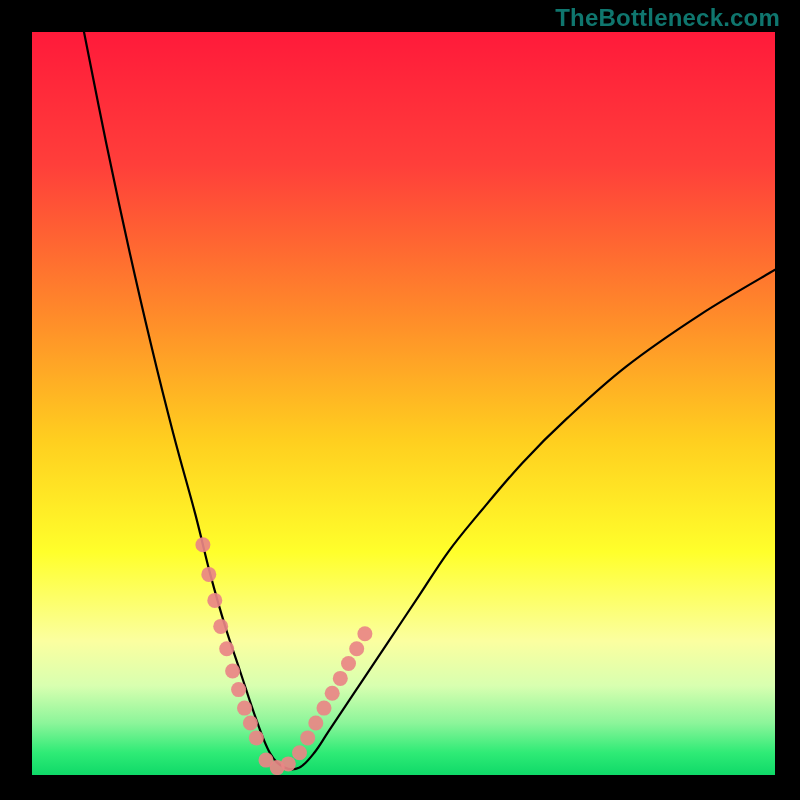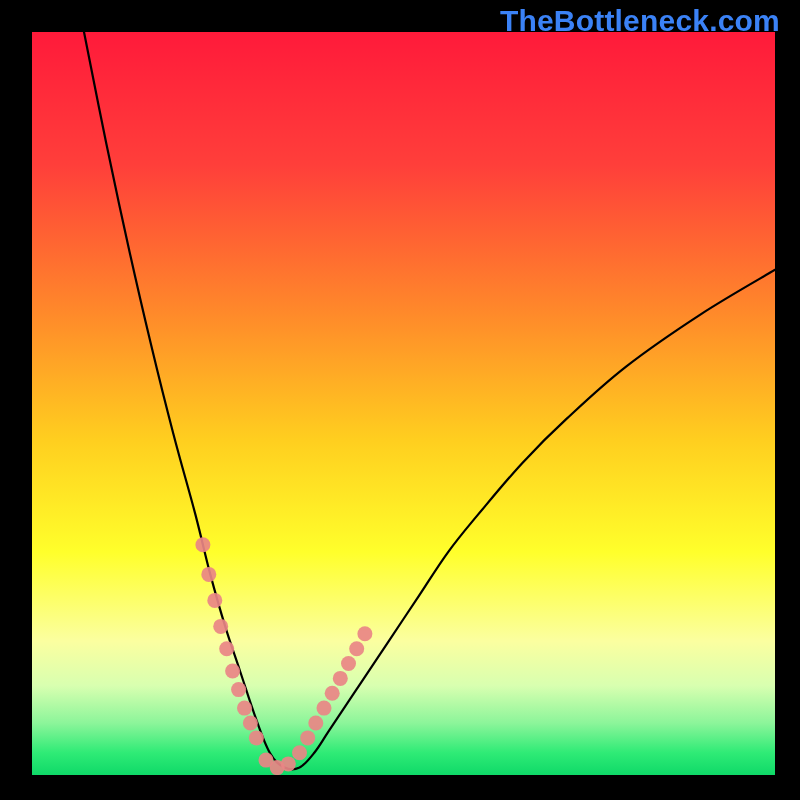--- a/index.html
+++ b/index.html
@@ -26,22 +26,22 @@
     overflow: hidden;
   }
   .gradient-bg {
     position: absolute;
     inset: 0;
   }
   .watermark {
     position: absolute;
     top: 4px;
     right: 20px;
-    color: #3b82f6;
-    font-size: 30px;
+    color: #0f766e;
+    font-size: 24px;
     font-weight: 600;
     letter-spacing: 0.2px;
     user-select: none;
   }
   svg.curve {
     position: absolute;
     inset: 0;
     width: 100%;
     height: 100%;
   }

